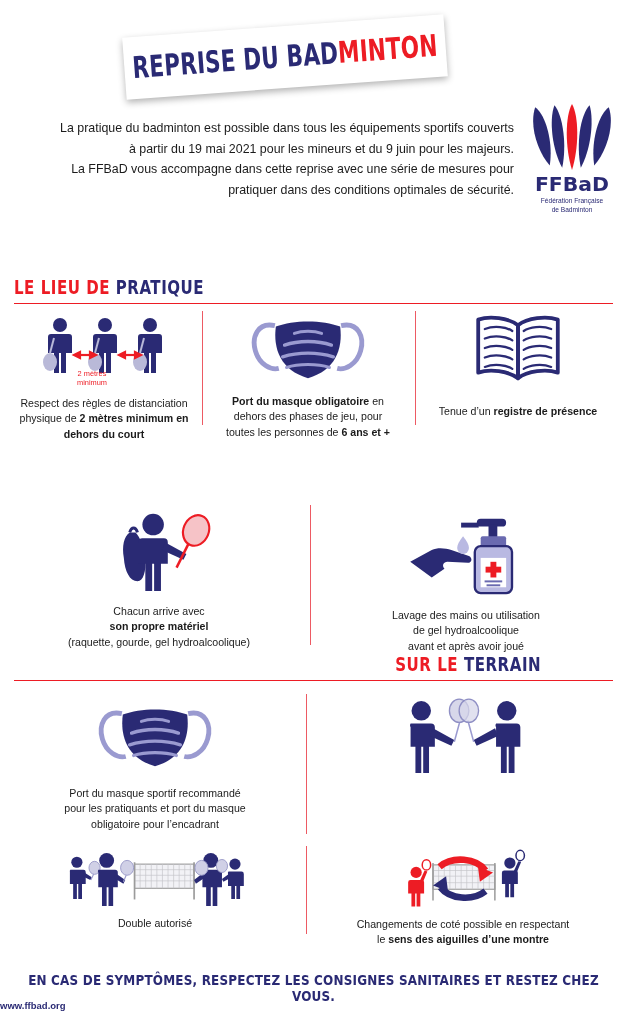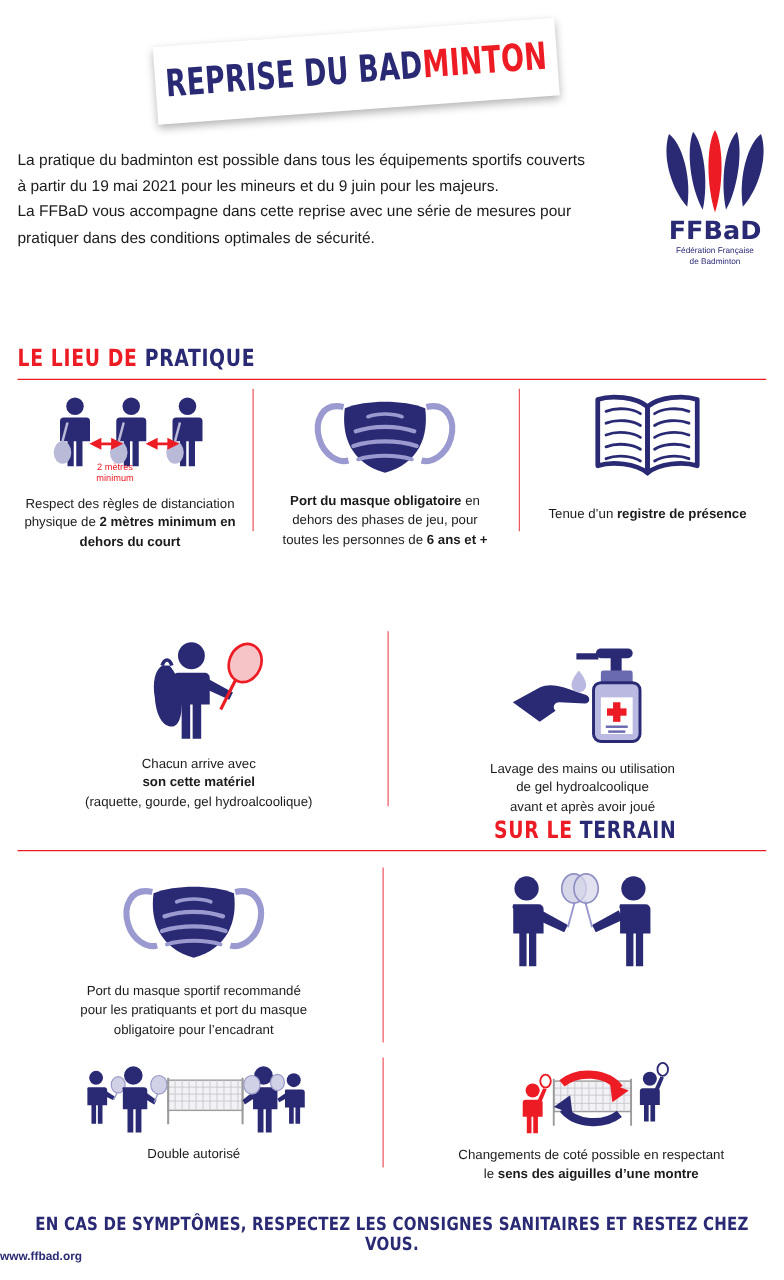--- a/index.html
+++ b/index.html
@@ -29,21 +29,21 @@
     letter-spacing:0.2px;
     transform: scaleX(0.80);
     white-space:nowrap;
     line-height:1;
   }
   .t-navy { color:#2a2a74; }
   .t-red  { color:#ed1c24; }
 
   .intro {
     position:absolute; left:14px; top:118px; width:500px;
-    font-size:12.4px; line-height:20.5px; color:#1b1b1b;
+    font-size:12.4px; line-height:20.5px; color:#1b1b1b;text-align:right;
   }
   .intro div { white-space:nowrap; }
 
   
   .logo { position:absolute; left:526px; top:104px; width:92px; height:110px; }
   .logo-fan { position:absolute; left:4px; top:0; width:84px; height:68px; }
   .logo-word {
     position:absolute; left:0; top:68px; width:92px; text-align:center;
     font-family:"DejaVu Sans","Liberation Sans",sans-serif;
     font-weight:700; font-size:20px; color:#2a2a74; letter-spacing:0px;
@@ -225,21 +225,21 @@
           <path d="M43 32 h22 a4 4 0 0 1 4 4 v22 h-7 v28 h-7 v-28 h-2 v28 h-7 v-28 h-7 v-22 a4 4 0 0 1 4 -4 z"></path>
           <path d="M66 36 L88 48 L85 54 L63 44 Z"></path>
         </g>
 
         <g>
           <ellipse cx="98" cy="24" rx="13" ry="16" fill="#f6c3c7" stroke="#ed1c24" stroke-width="2.2" transform="rotate(22 98 24)"></ellipse>
           <line x1="90" y1="38" x2="78" y2="62" stroke="#ed1c24" stroke-width="2.6"></line>
         </g>
       </svg>
     </div>
-    <div class="cap" style="margin-top:10px;">Chacun arrive avec<br><b>son cette matériel</b><br>(raquette, gourde, gel hydroalcoolique)</div>
+    <div class="cap" style="margin-top:10px;">Chacun arrive avec<br><b>son propre matériel</b><br>(raquette, gourde, gel hydroalcoolique)</div>
   </div>
 
   <div class="panel" style="left:318px; top:506px; width:296px;">
     <div style="height:94px; display:flex; align-items:center; justify-content:center;">
       <svg viewBox="0 0 130 94" width="128" height="92">
 
         <path d="M8 56 L30 44 C36 41 44 42 50 44 L68 50 C72 52 71 57 67 57 L46 56 C42 56 40 60 43 63 L30 72 Z" fill="#2a2a74"></path>
 
         <path d="M62 30 C66 35 68 39 68 42 A6 6 0 0 1 56 42 C56 39 58 35 62 30 Z" fill="#b9b9e2"></path>
 
@@ -362,21 +362,21 @@
         <g fill="#2a2a74">
           <circle cx="186" cy="16" r="6"></circle>
           <path d="M179 24 h14 a2.5 2.5 0 0 1 2.5 2.5 v13 h-4 v14 h-4 v-14 h-1.5 v14 h-4 v-14 h-3.5 v-13 a2.5 2.5 0 0 1 0.5 -2.5 z"></path>
           <path d="M179 27 L172 32 L173.5 35 L181 31 Z"></path>
         </g>
       </svg>
     </div>
     <div class="cap" style="margin-top:6px;">Double autorisé</div>
   </div>
 
-  <div class="panel" style="left:320px; top:845px; width:306px;">
+  <div class="panel" style="left:310px; top:845px; width:306px;">
     <div style="height:66px; display:flex; align-items:center; justify-content:center;">
       <svg viewBox="0 0 160 68" width="150" height="64">
 
         <rect x="48" y="20" width="66" height="26" fill="#f2f2f6" stroke="#9b9b9b" stroke-width="1.2"></rect>
         <g stroke="#c3c3c8" stroke-width="0.7">
           <line x1="54" y1="20" x2="54" y2="46"></line>
             <line x1="60" y1="20" x2="60" y2="46"></line>
           <line x1="66" y1="20" x2="66" y2="46"></line>
             <line x1="72" y1="20" x2="72" y2="46"></line>
           <line x1="78" y1="20" x2="78" y2="46"></line>

